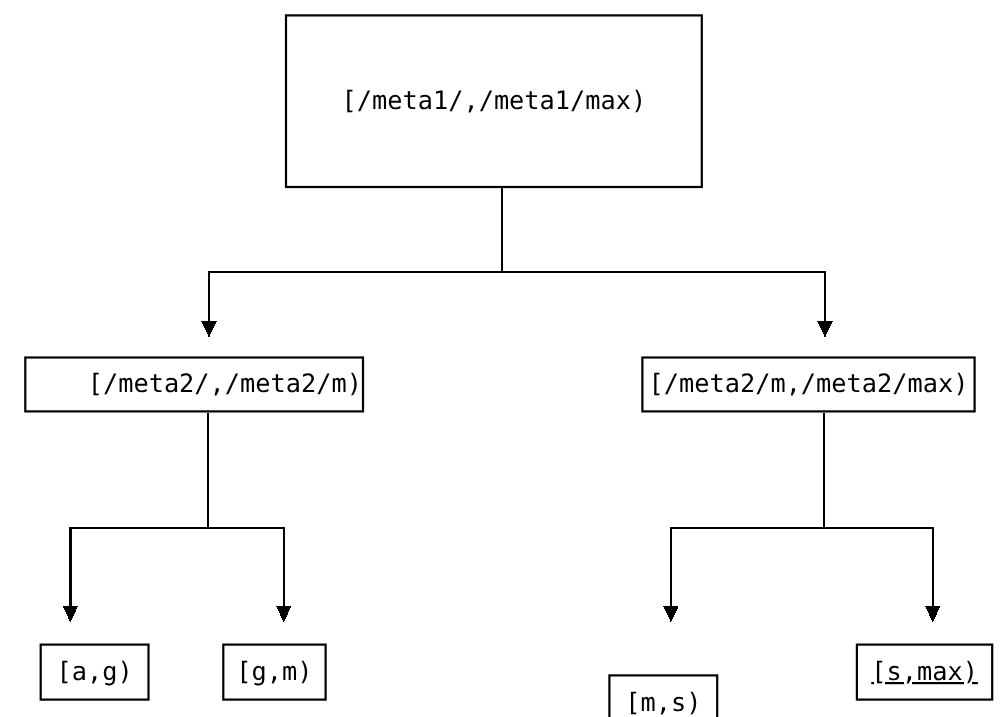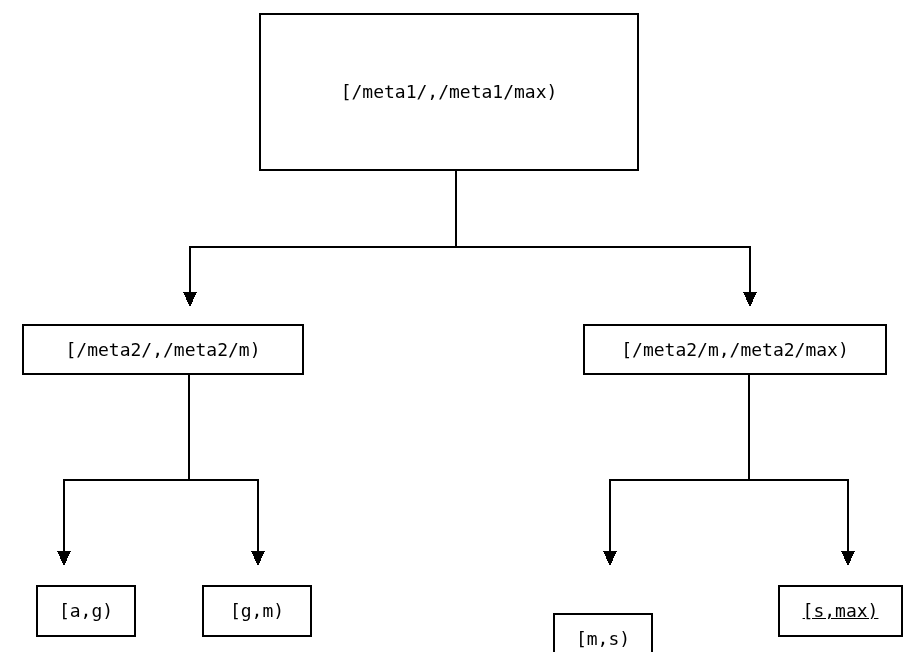--- a/index.html
+++ b/index.html
@@ -32,29 +32,29 @@
     stroke: none;
   }
   .node {
     position: absolute;
     box-sizing: border-box;
     border: 2px solid #000000;
     background: #ffffff;
     display: flex;
     align-items: center;
     justify-content: center;
-    font-size: 18px;
+    font-size: 23px;
     line-height: 1;
     white-space: nowrap;
   }
   .node-root   { left: 259px; top: 13px;  width: 380px; height: 158px; }
-  .node-l2-left  { left: 22px;  top: 324px; width: 282px; height: 51px; }
+  .node-l2-left  { left: 22px;  top: 324px; width: 309px; height: 51px; justify-content: flex-end; }
   .node-l2-right { left: 583px; top: 324px; width: 304px; height: 51px; }
   .node-leaf-ag   { left: 8px;   top: 585px; width: 100px; height: 52px; margin-left: 28px; }
-  .node-leaf-gm   { left: 202px; top: 585px; width: 110px;  height: 52px; align-items: center; }
+  .node-leaf-gm   { left: 202px; top: 585px; width: 95px;  height: 52px; align-items: center; }
   .node-leaf-ms   { left: 553px; top: 585px; width: 100px; height: 52px; margin-top: 28px; }
   .node-leaf-smax { left: 778px; top: 585px; width: 125px; height: 52px; text-decoration: underline; }
 </style>
 </head>
 <body>
 
 <div class="canvas">
 
   <svg class="edges-svg" width="912" height="652" viewBox="0 0 912 652" shape-rendering="crispEdges">
 

